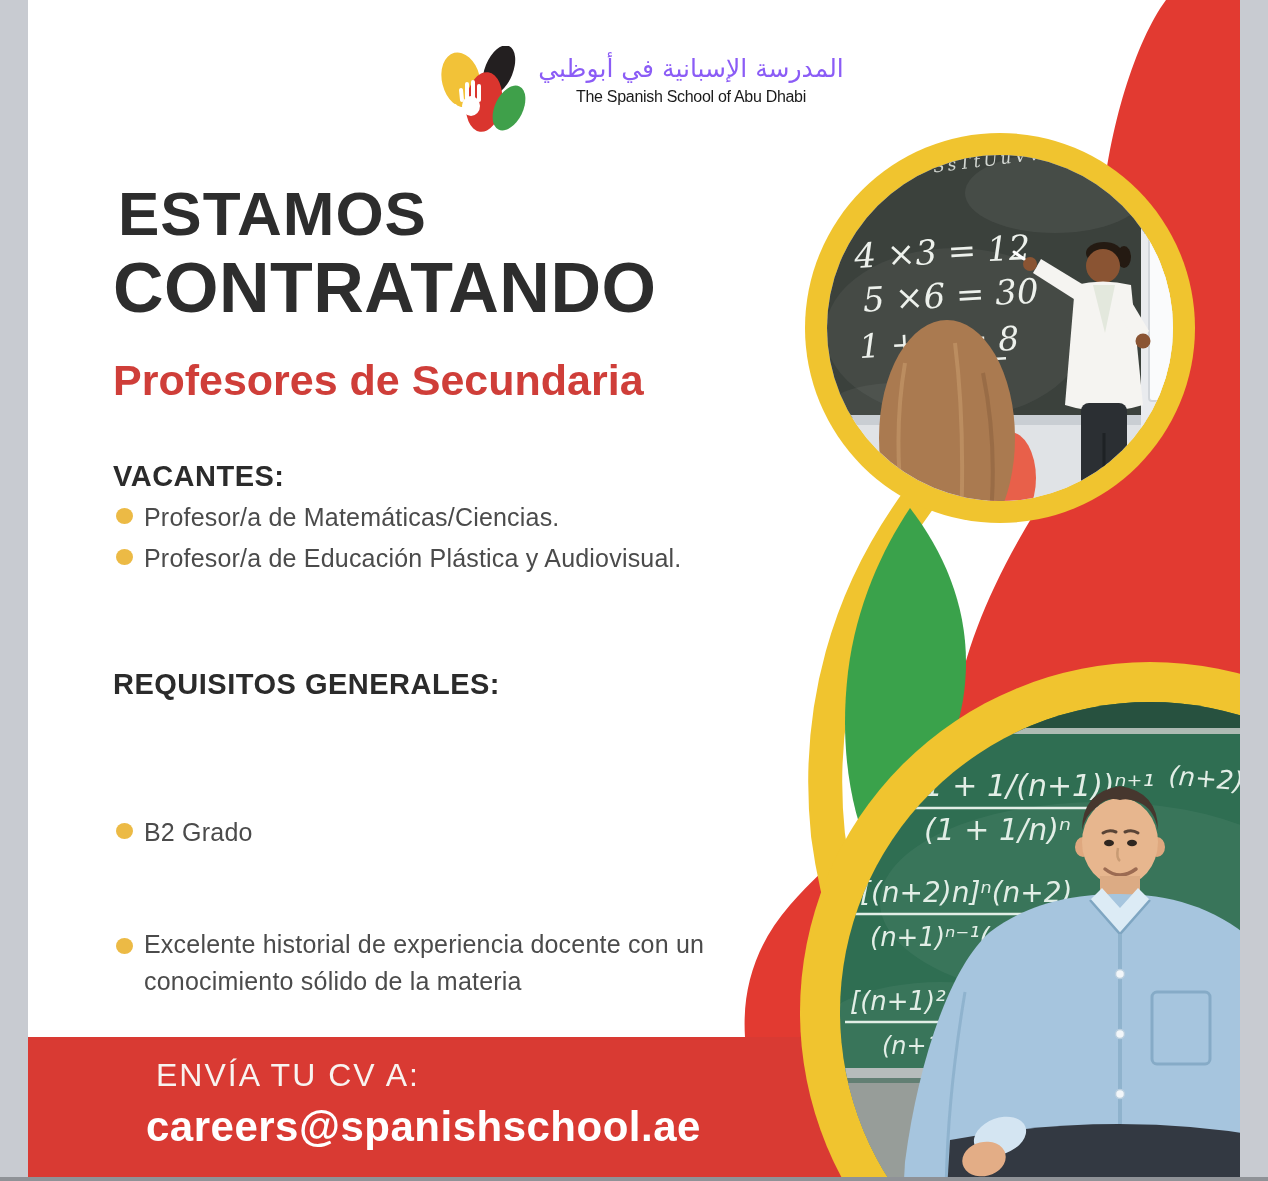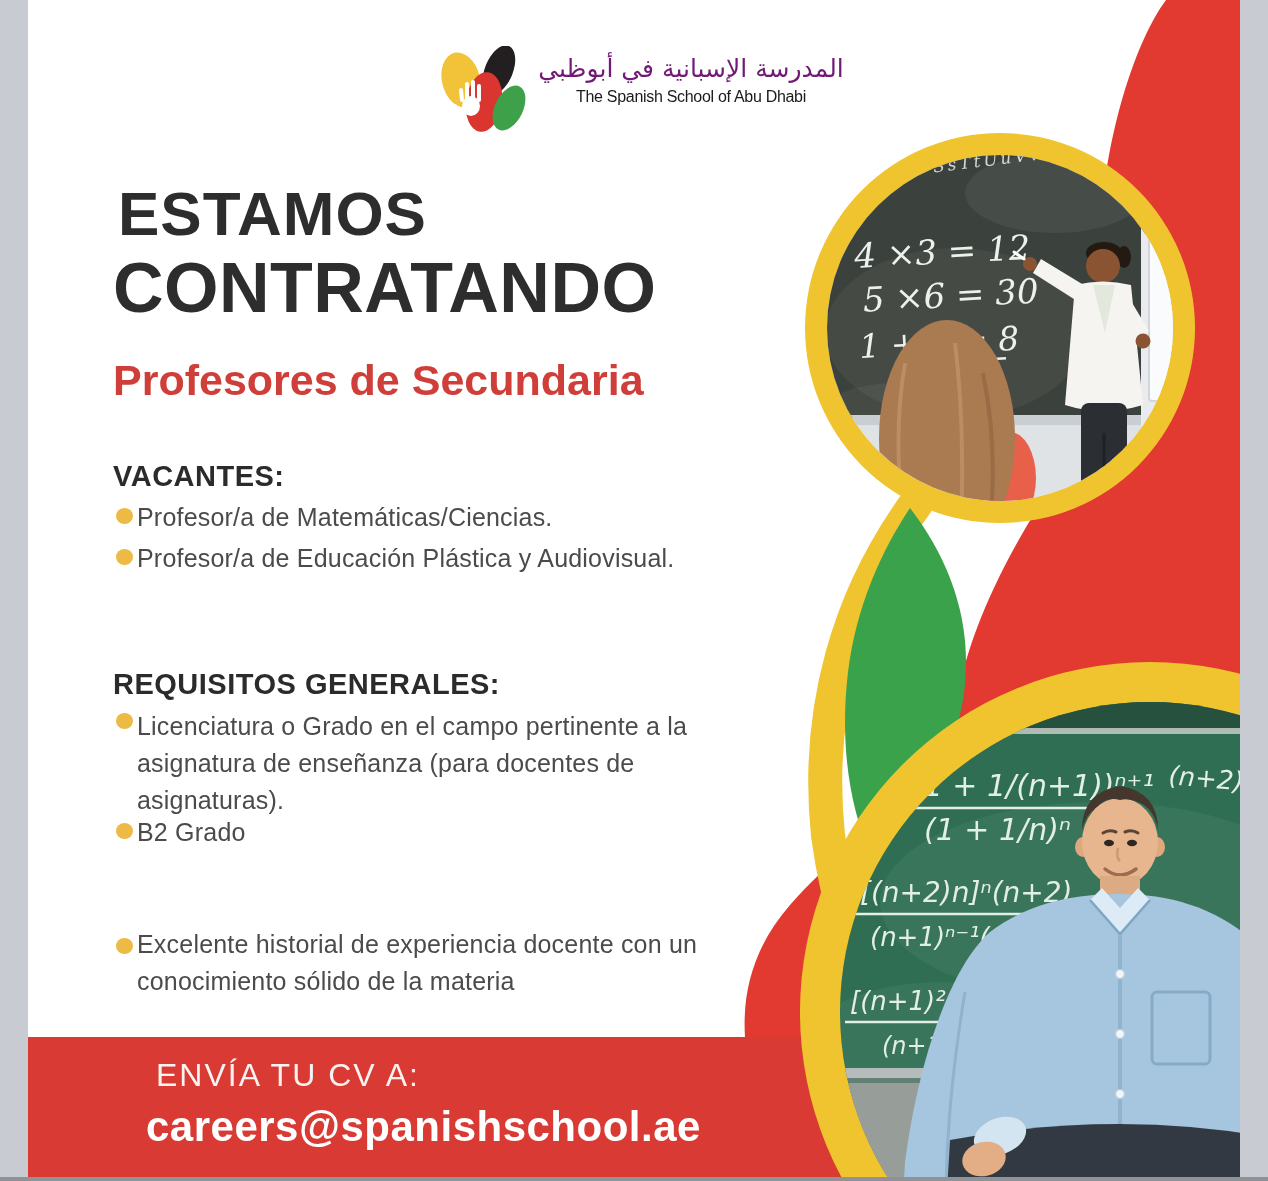--- a/index.html
+++ b/index.html
@@ -7,29 +7,29 @@
          font-family:"Liberation Sans",sans-serif;}
   .abs{position:absolute;}
   
   .edge{position:absolute;top:0;height:1181px;background:#c8cbd1;z-index:50;}
   .edge.left{left:0;width:28px;}
   .edge.right{right:0;width:28px;}
   .bottom-line{position:absolute;left:0;bottom:0;width:1268px;height:4px;background:#8f9297;z-index:55;}
   
   .logo-icon{left:437px;top:46px;z-index:6;}
   .logo-text{left:532px;top:52px;width:318px;z-index:6;text-align:center;}
-  .logo-arabic{font-family:"DejaVu Sans",sans-serif;font-size:25px;color:#701a75;direction:rtl;line-height:34px;}
+  .logo-arabic{font-family:"DejaVu Sans",sans-serif;font-size:25px;color:#8b5cf6;direction:rtl;line-height:34px;}
   .logo-english{font-size:16px;font-weight:normal;color:#1a1a1a;letter-spacing:-0.3px;margin-top:2px;white-space:nowrap;}
   
   .h1{left:118px;top:178px;font-size:62px;font-weight:800;color:#2d2d2d;letter-spacing:1px;z-index:5;text-align:center;}
   .h2{left:113px;top:248px;font-size:70px;font-weight:800;color:#2d2d2d;letter-spacing:0.5px;z-index:5;}
   .sub{left:113px;top:356px;font-size:43px;font-weight:bold;color:#cf3e39;z-index:5;}
   .sec-title{left:113px;font-size:29px;font-weight:800;color:#2b2b2b;letter-spacing:0.5px;z-index:5;}
   
-  .row{position:absolute;left:116px;display:flex;gap:4px;align-items:flex-start;z-index:5;}
+  .row{position:absolute;left:116px;display:flex;gap:11px;align-items:flex-start;z-index:5;}
   .dot{width:17px;height:16px;border-radius:50%;background:#ecba45;flex:none;margin-top:5px;}
   .li-text{font-size:25px;color:#4b4b4b;letter-spacing:0.2px;line-height:28px;white-space:nowrap;}
   .li-wrap{font-size:25px;color:#4b4b4b;letter-spacing:0.2px;line-height:37px;white-space:normal;width:578px;}
   
   .banner{left:28px;top:1037px;width:1212px;height:144px;background:#d93a33;z-index:2;
           box-sizing:border-box;padding:20px 0 0 118px;}
   .cta-label{font-size:32px;color:#f8f3f0;letter-spacing:2px;margin-left:10px;}
   .cta-email{font-size:42px;font-weight:bold;color:#ffffff;letter-spacing:0.5px;margin-top:9px;}
   
   .deco{left:0;top:0;z-index:1;}
@@ -208,24 +208,20 @@
   <div class="row" style="top:503px">
     <span class="dot"></span>
     <span class="li-text">Profesor/a de Matemáticas/Ciencias.</span>
   </div>
   <div class="row" style="top:544px">
     <span class="dot"></span>
     <span class="li-text">Profesor/a de Educación Plástica y Audiovisual.</span>
   </div>
 
   <div class="abs sec-title" style="top:668px">REQUISITOS GENERALES:</div>
-  <div class="row" style="top:708px">
-    <span class="dot"></span>
-    <span class="li-wrap">Licenciatura o Grado en el campo pertinente a la asignatura de enseñanza (para docentes de asignaturas).</span>
-  </div>
   <div class="row" style="top:818px">
     <span class="dot"></span>
     <span class="li-text">B2 Grado</span>
   </div>
   <div class="row" style="top:926px">
     <span class="dot" style="margin-top:12px"></span>
     <span class="li-wrap">Excelente historial de experiencia docente con un conocimiento sólido de la materia</span>
   </div>
 
   <div class="edge left"></div>

